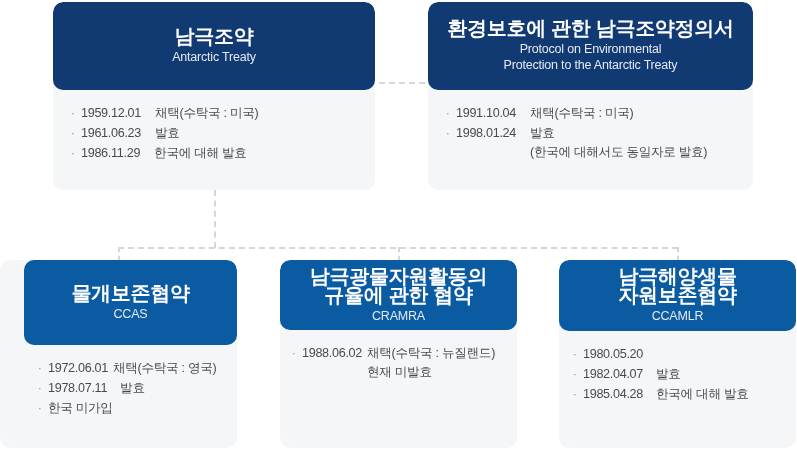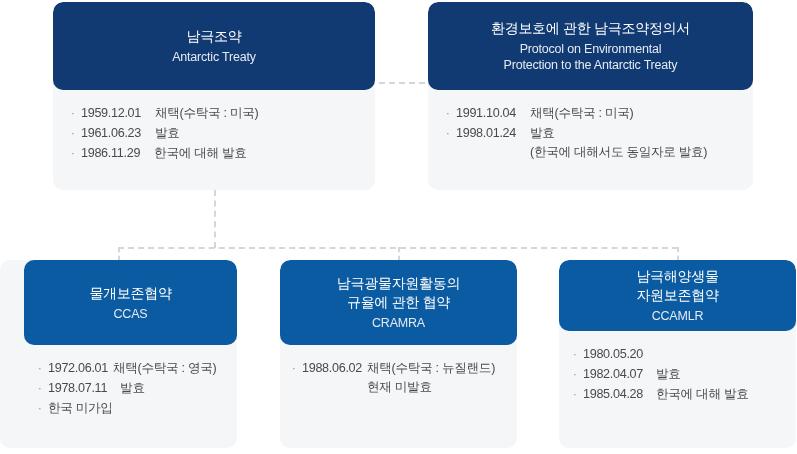--- a/index.html
+++ b/index.html
@@ -36,22 +36,22 @@
     align-items: center;
     justify-content: center;
     text-align: center;
     border-radius: 10px;
     position: relative;
     z-index: 2;
   }
 
   .card-header .title-ko {
     color: #ffffff;
-    font-weight: normal;
-    font-size: 14px;
+    font-weight: bold;
+    font-size: 20px;
     line-height: 19px;
     letter-spacing: -0.3px;
     white-space: pre-line;
   }
 
   .card-header .title-en {
     color: #e4eaf2;
     font-size: 12.5px;
     line-height: 16px;
     letter-spacing: -0.2px;
@@ -204,21 +204,21 @@
         </li>
         <li class="detail-row single">
           <span class="bullet">·</span>
           <span class="detail-text">한국 미가입</span>
         </li>
       </ul>
     </div>
   </div>
 
   <div class="card" style="left:280px; top:260px; width:237px; height:188px;">
-    <div class="card-header" style="height:85px; background:#0b5ba3;">
+    <div class="card-header" style="height:70px; background:#0b5ba3;">
       <div class="title-ko">남극광물자원활동의
 규율에 관한 협약</div>
       <div class="title-en">CRAMRA</div>
     </div>
     <div class="card-body">
       <ul class="detail-list" style="padding-left:12px;">
         <li class="detail-row">
           <span class="bullet">·</span>
           <span class="detail-date">1988.06.02</span>
           <span class="detail-text" style="margin-left:5px;">채택(수탁국 : 뉴질랜드)

